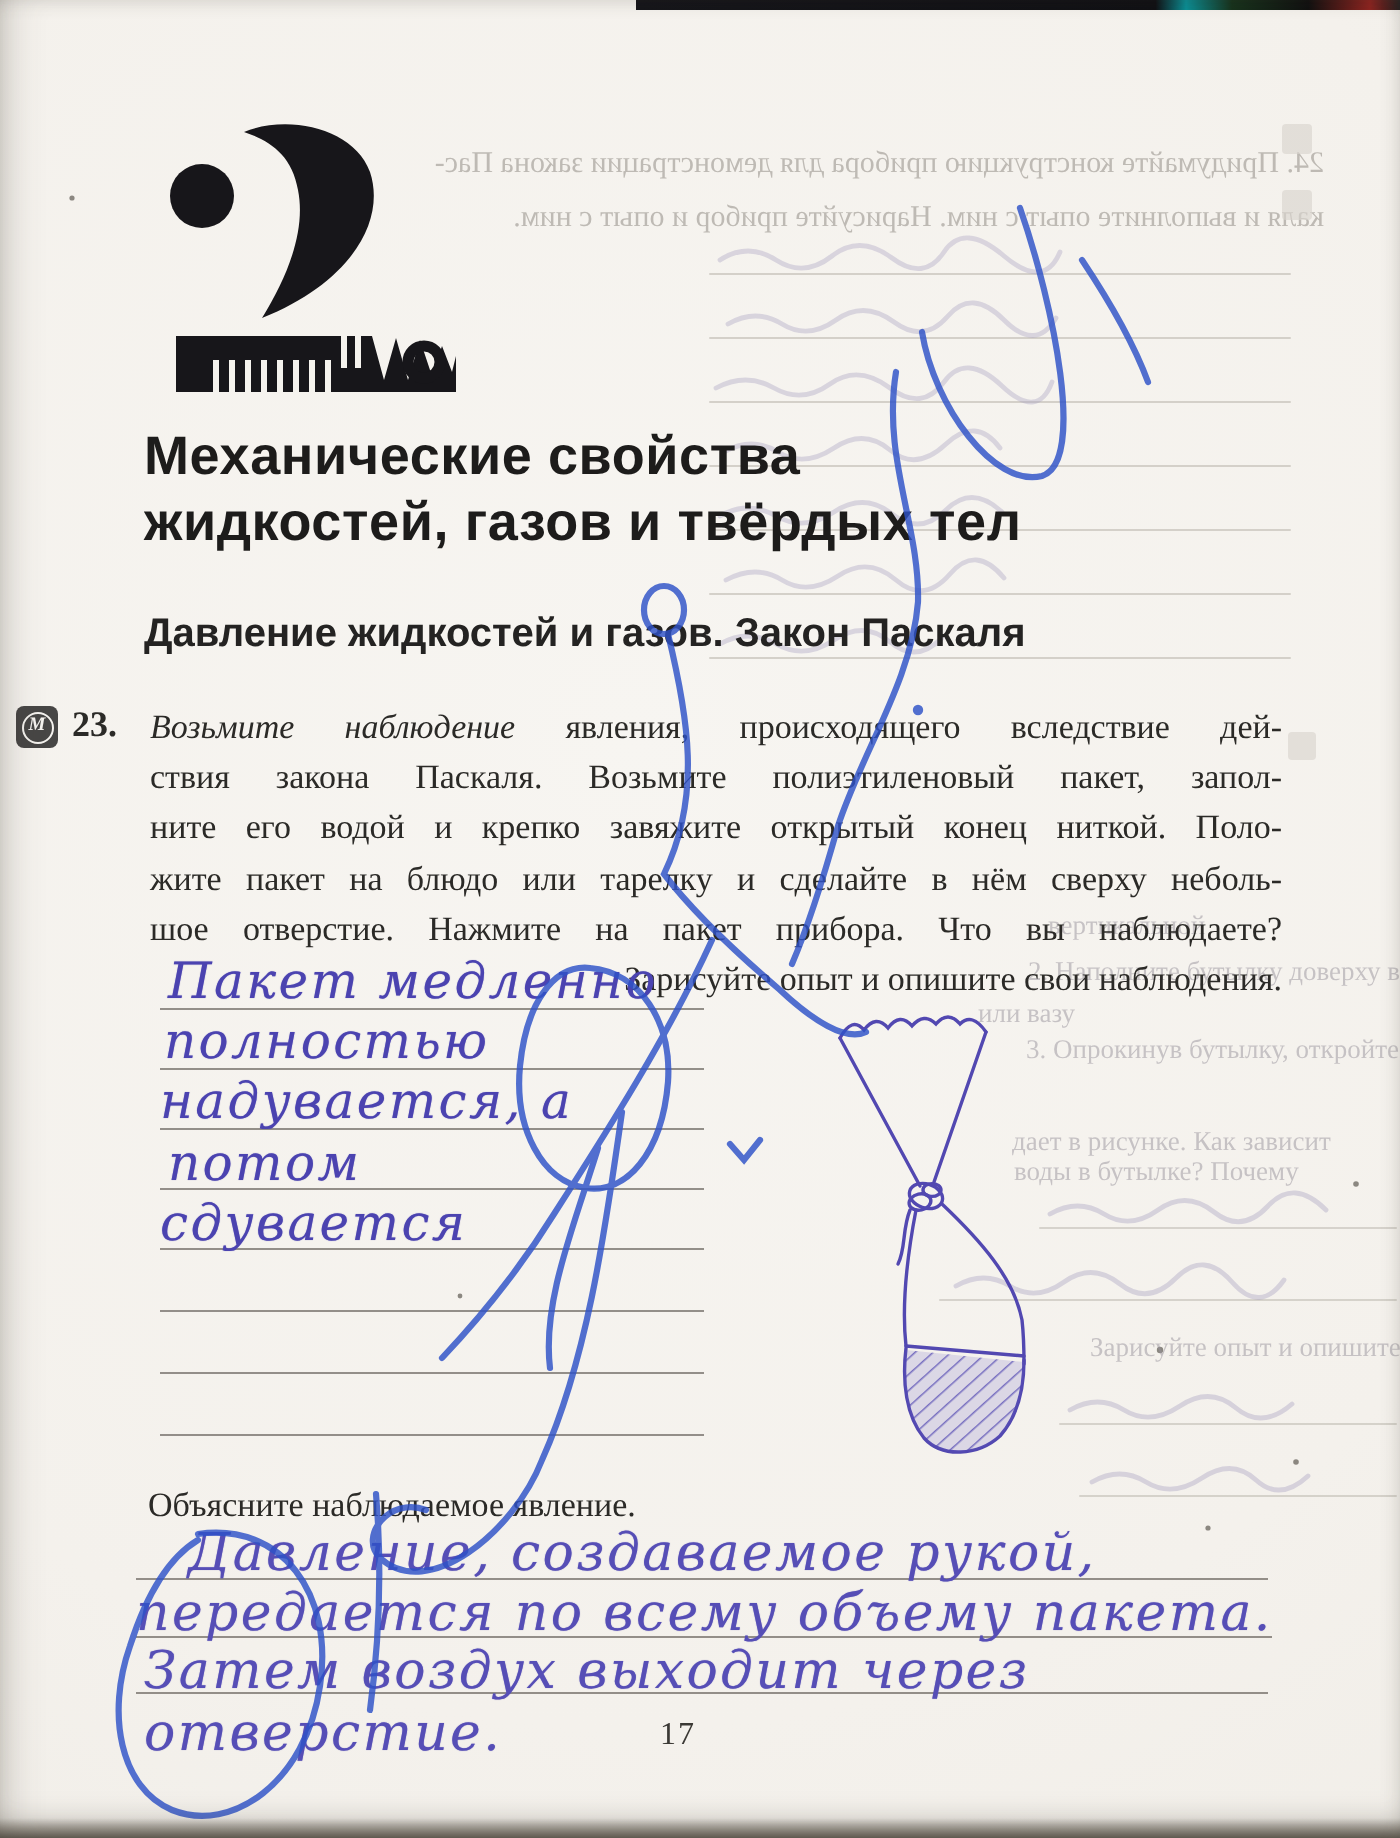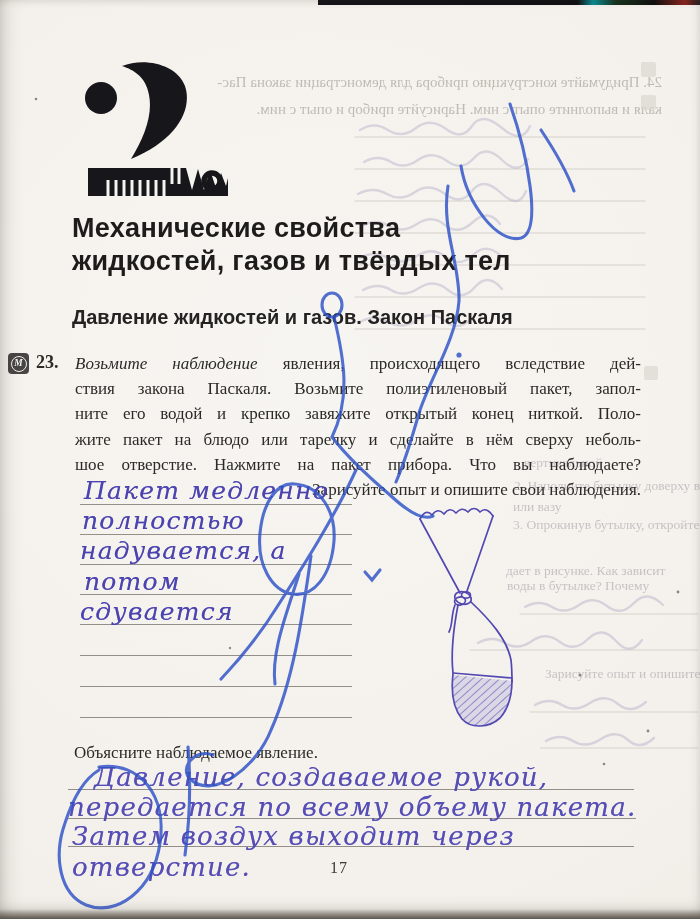--- a/index.html
+++ b/index.html
@@ -145,21 +145,21 @@
         <circle cx="604" cy="764" r="1.3"></circle>
           <circle cx="36" cy="99" r="1.3"></circle>
         <circle cx="230" cy="648" r="1.2"></circle>
           <circle cx="678" cy="592" r="1.4"></circle>
       </g>
     </g>
   </svg>
 
   <div class="abs bleed" style="left:524px;top:455px">вертикальной</div>
   <div class="abs bleed" style="left:514px;top:478px">2. Наполните бутылку доверху водой и поставьте её в</div>
-  <div class="abs bleed" style="left:513px;top:499px">или вазу</div>
+  <div class="abs bleed" style="left:489px;top:499px">или вазу</div>
   <div class="abs bleed" style="left:513px;top:517px">3. Опрокинув бутылку, откройте все отверстия</div>
   <div class="abs bleed" style="left:506px;top:563px">дает в рисунке. Как зависит</div>
   <div class="abs bleed" style="left:507px;top:578px">воды в бутылке? Почему</div>
   <div class="abs bleed" style="left:545px;top:666px">Зарисуйте опыт и опишите наблюд</div>
 
   <svg class="abs" style="left:68px;top:58px" width="170" height="142" viewBox="0 0 170 142">
     <circle cx="33" cy="40" r="16" fill="#17161a"></circle>
     <path d="M54,8 C76,-1 109,6 117,28 C125,52 108,83 63,101 C76,80 85,57 81,37 C78,19 66,12 54,8 Z" fill="#17161a"></path>
     <g fill="#17161a">
       <rect x="20" y="110" width="98" height="28"></rect>

